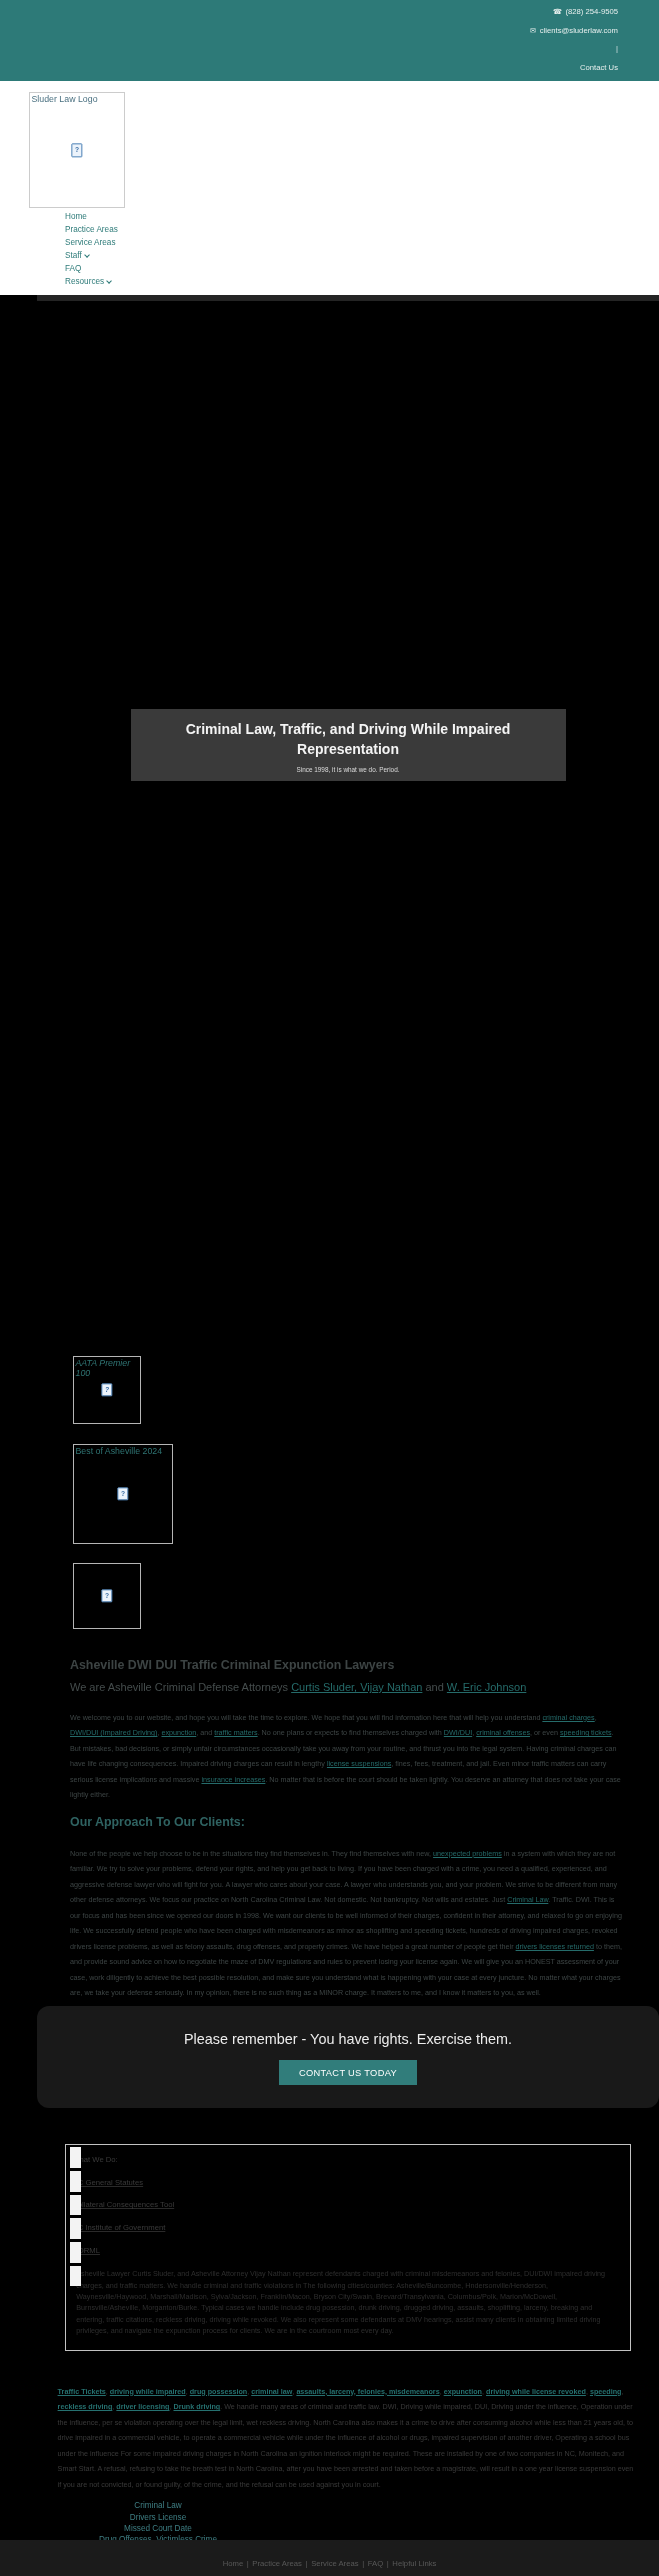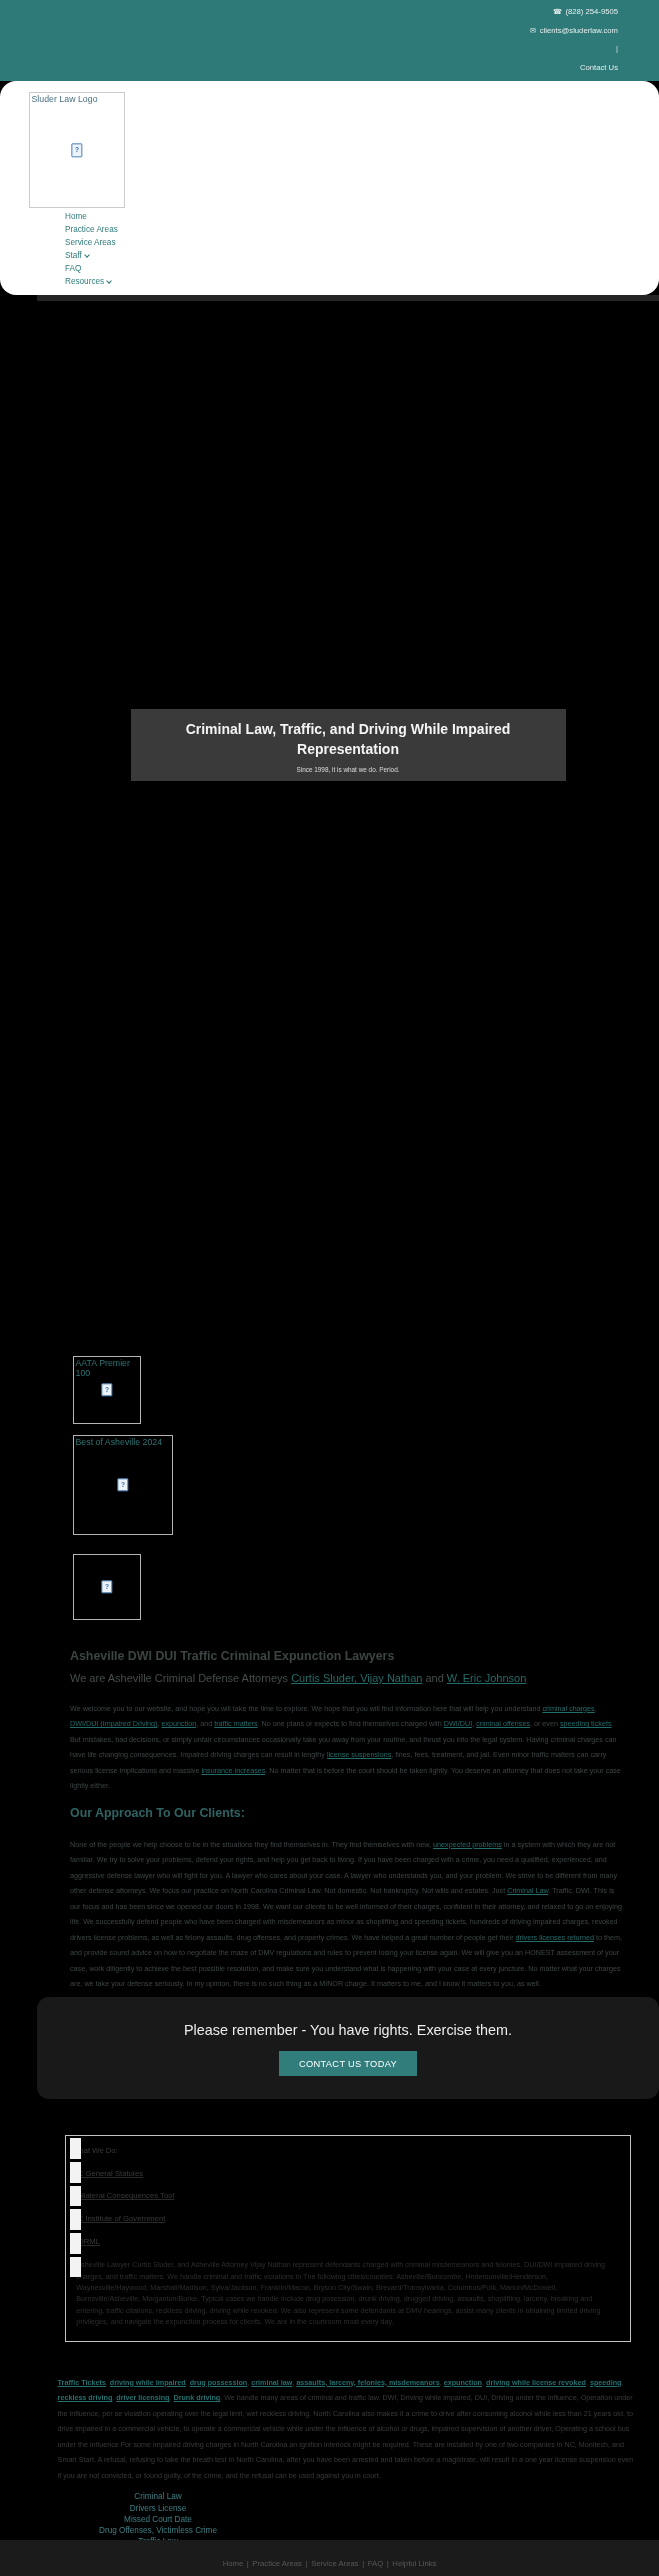--- a/index.html
+++ b/index.html
@@ -7,40 +7,40 @@
   a{text-decoration:underline;cursor:pointer;}
 
   
   .topbar{height:81px;background:#2d7a78;box-sizing:border-box;display:flex;flex-direction:column;align-items:flex-end;padding:7.2px 41px 0 0;}
   .tb-row{height:20.6px;color:#e7efee;font-size:7.7px;display:flex;align-items:flex-start;line-height:9.3px;}
   .tb-ic{margin-right:3.6px;font-size:7.2px;}
   .tb-link{color:#e7efee;text-decoration:none;}
   .tb-sep{opacity:.85;}
 
   
-  .header{height:214px;background:#ffffff;position:relative;box-sizing:border-box;border-radius:16px;}
+  .header{height:214px;background:#ffffff;position:relative;box-sizing:border-box;}
   .logo-box{position:absolute;left:29px;top:11.3px;width:94px;height:114px;border:0.5px solid #cccccc;}
   .alt-text{display:block;padding:1px 0 0 1.5px;font-size:8.8px;color:#4a7080;}
   .bq{position:absolute;top:50%;left:50%;transform:translate(-50%,-50%);width:9.3px;height:11.3px;border:1px solid #4a7fb5;background:#ecf3fb;color:#3a6ea5;font-size:6.7px;font-weight:bold;display:flex;align-items:center;justify-content:center;border-radius:1px;}
   .mainnav{position:absolute;left:65px;top:129px;list-style:none;margin:0;padding:0;}
   .mainnav li{line-height:13px;}
   .mainnav a{color:#2e7b79;text-decoration:none;font-size:8.2px;}
   .chev{display:inline-block;width:3.1px;height:3.1px;border-right:1px solid #2e7b79;border-bottom:1px solid #2e7b79;transform:rotate(45deg);margin-left:3.1px;vertical-align:1px;}
 
   
   .dark{height:2245px;background:#000;overflow:hidden;padding-left:37px;}
   .strip{height:6.2px;background:#242424;}
   .hero-box{width:435px;margin:408px auto 0;background:#3a3a3a;text-align:center;padding:11.3px 5.2px 8.2px;box-sizing:border-box;}
   .hero-t{display:block;color:#f4f4f4;font-size:14px;font-weight:bold;line-height:19.6px;}
   .hero-s{display:block;color:#dcdcdc;font-size:6.4px;margin-top:6.2px;}
 
   .badges{margin-top:575px;}
   .badge{border:0.5px solid #b5b5b5;position:relative;margin-left:36px;background:#000;}
   .badge .alt-text{color:#2f7473;font-size:8.8px;}
-  .b1{width:66px;height:66px;margin-bottom:11px;}
+  .b1{width:66px;height:66px;margin-bottom:20px;font-style:italic;}
   .b2{width:98px;height:98px;margin-bottom:19px;}
   .b3{width:66px;height:64px;}
 
   .content{margin:0 33px;}
   .h1-main{margin:29px 0 0;color:#3d4444;font-size:12.4px;font-weight:bold;}
   .intro{margin-top:9.3px;color:#454d4d;font-size:11px;}
   .para{margin-top:16.5px;color:#3d4545;font-size:7.2px;line-height:15.5px;}
   .intro a,.para a{color:#256b6a;}
   .h2-approach{margin:12.4px 0 0;color:#2f6362;font-size:12.4px;font-weight:bold;}
 

